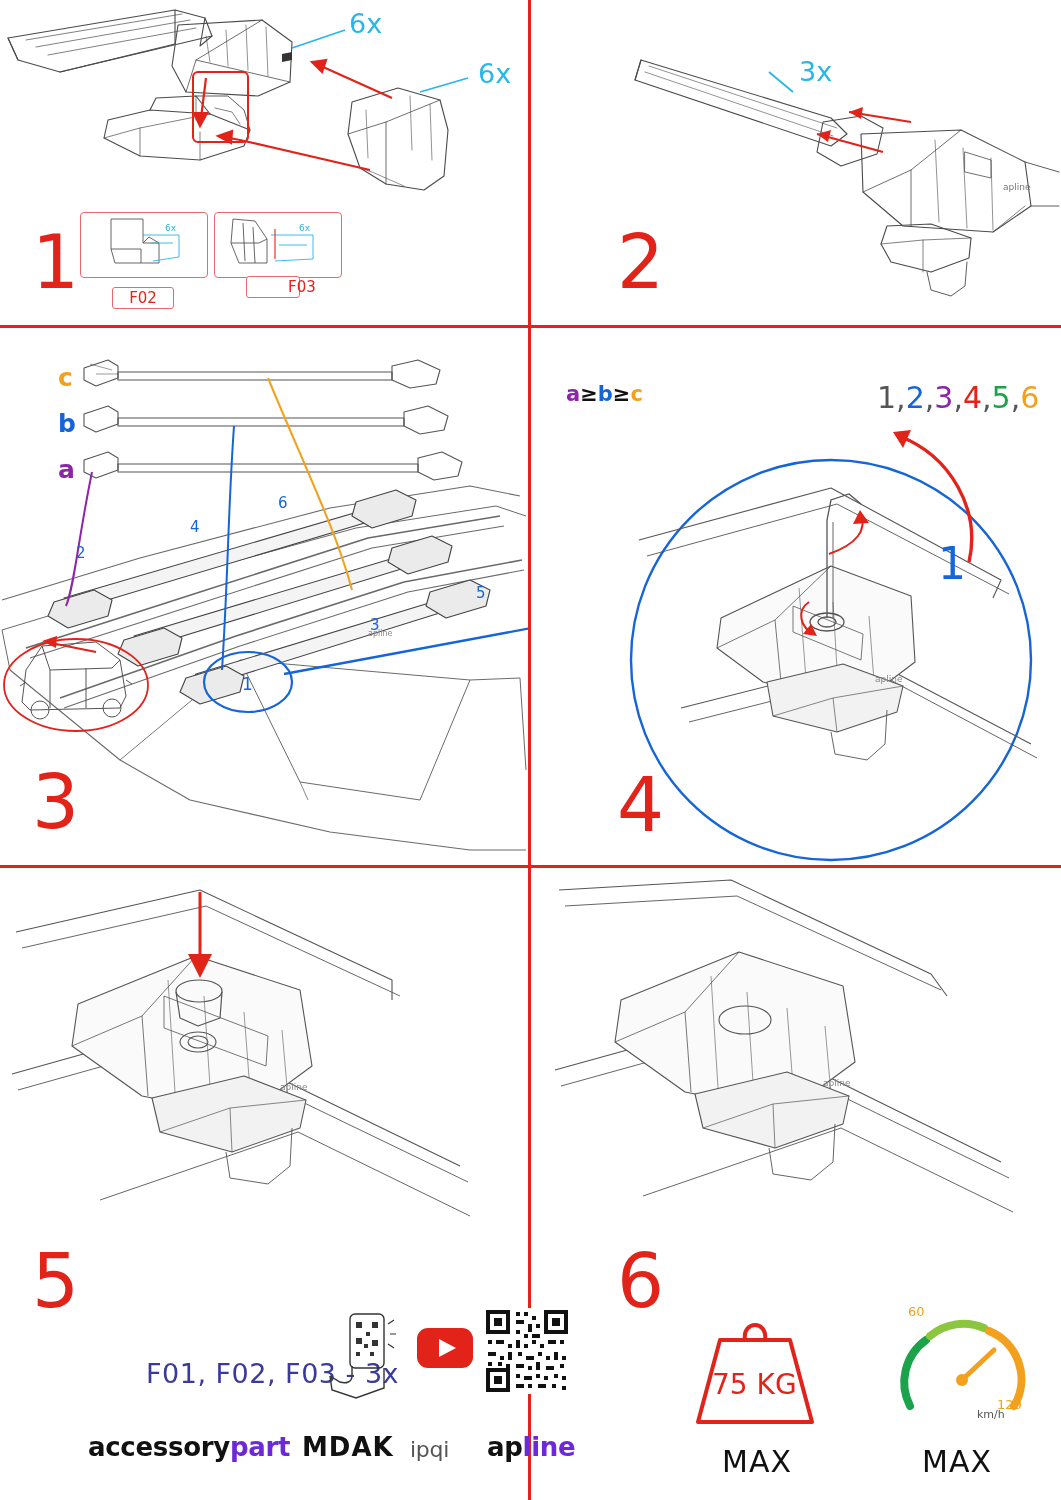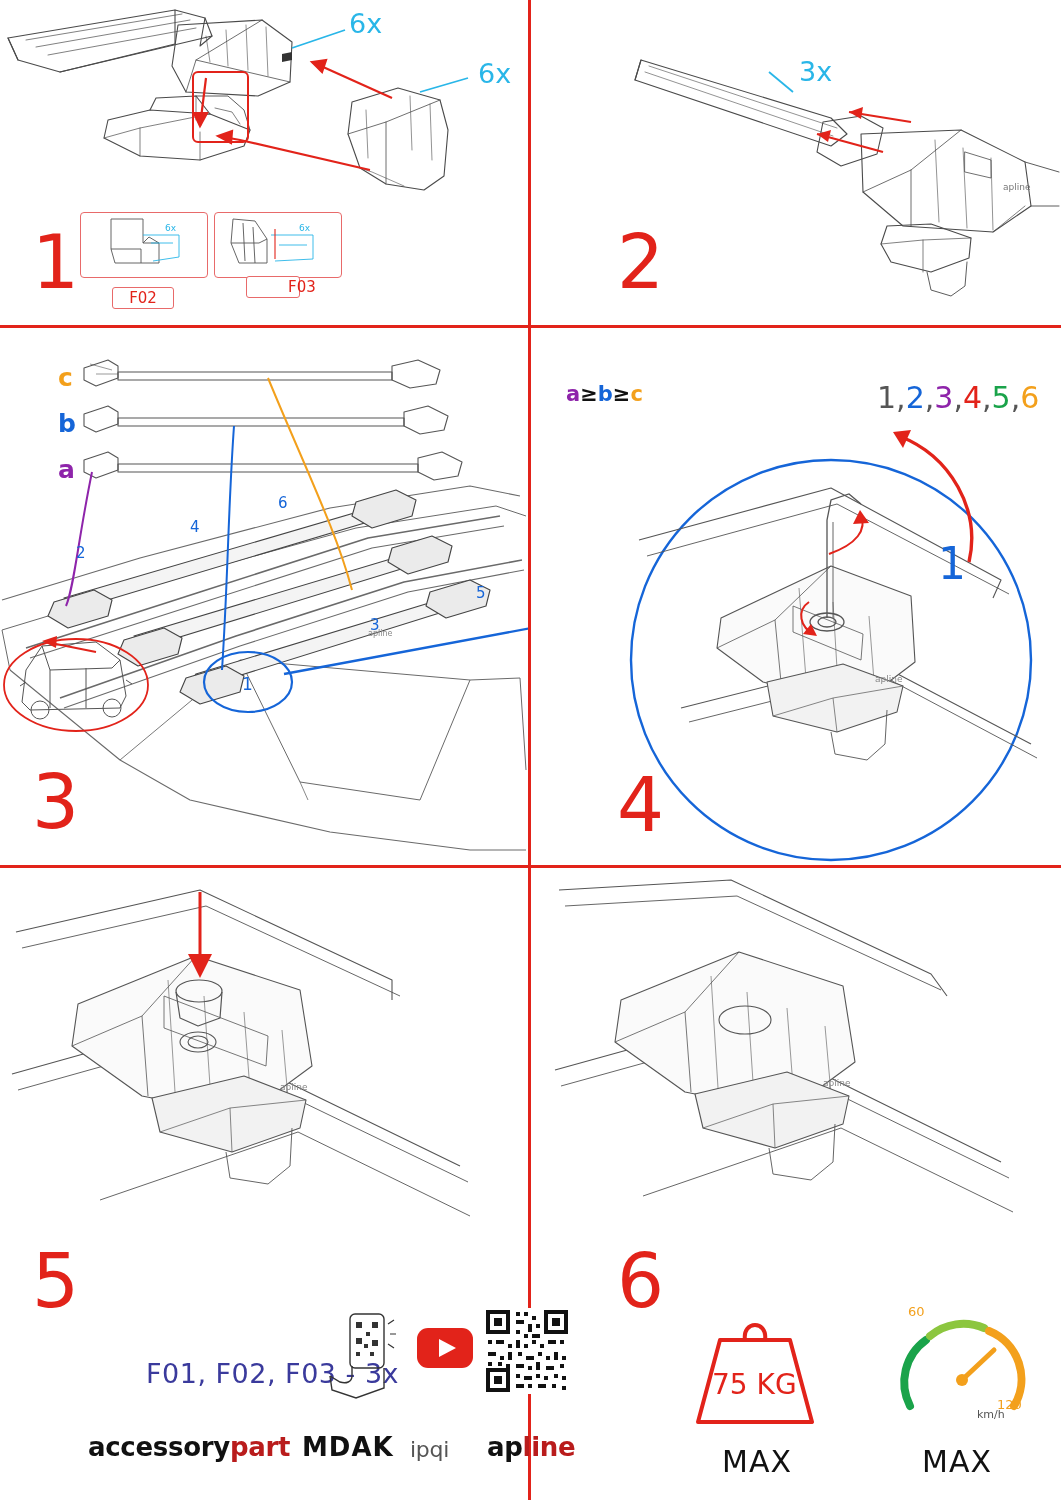--- a/index.html
+++ b/index.html
@@ -86,21 +86,21 @@
     letter-spacing:0.5px;
   }
 
   .brand {
     font-family:"DejaVu Sans", sans-serif;
     font-size:26px;
     font-weight:700;
     color:#111;
     letter-spacing:-0.3px;
   }
-  .brand .red { color:#b91c1c; }
+  .brand .red { color:#6d28d9; }
   .brand.small { font-size:22px; }
   .brand.grey { color:#555; font-weight:400; }
 
   .maxlabel {
     font-family:"DejaVu Sans", sans-serif;
     font-size:30px; color:#111; letter-spacing:1px;
   }
   .kgtext {
     font-family:"DejaVu Sans", sans-serif;
     font-size:28px; color:#e2231a; font-weight:400;

